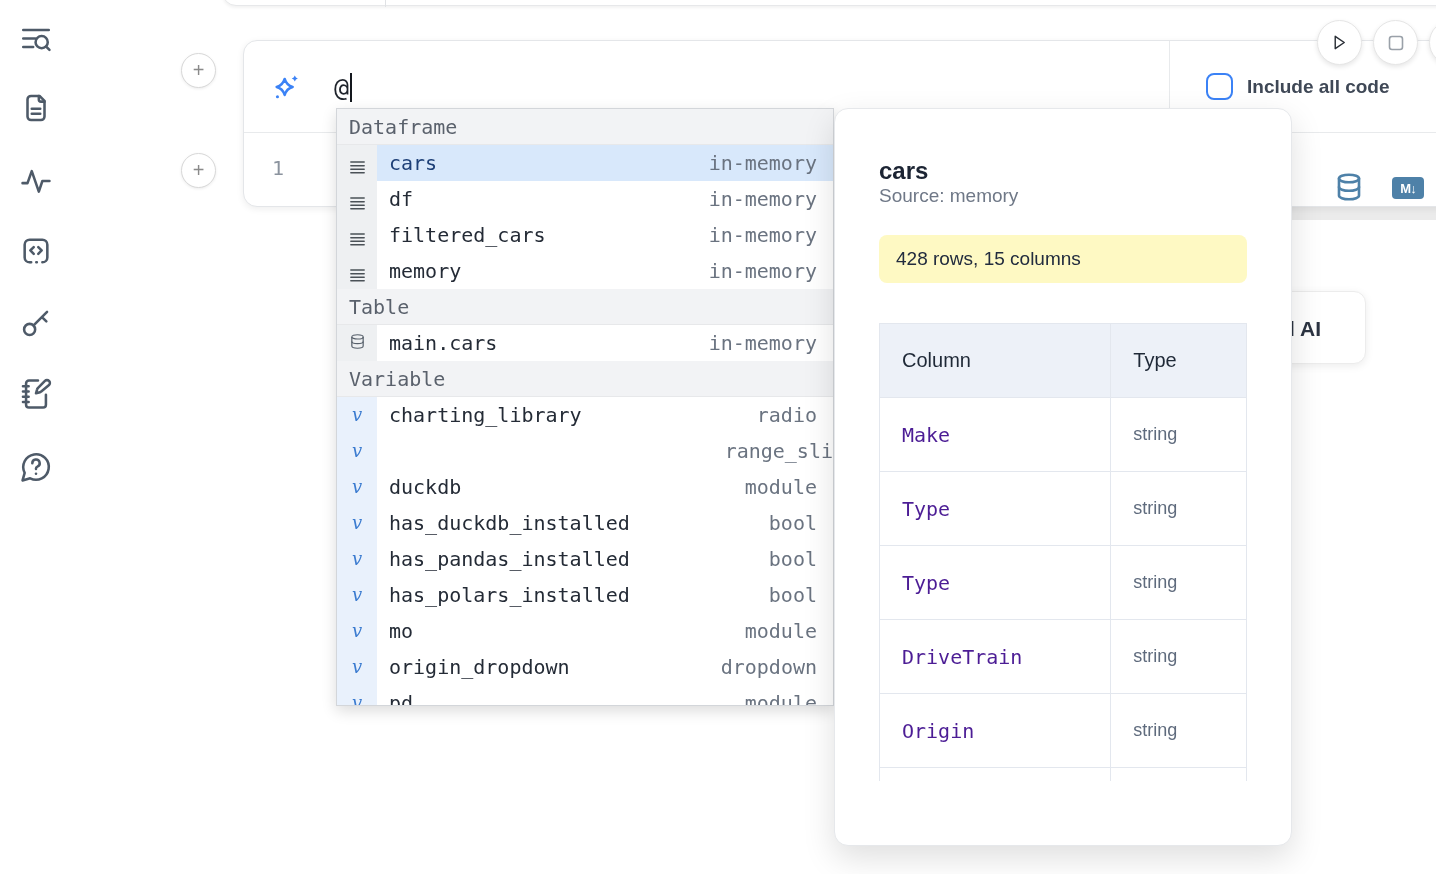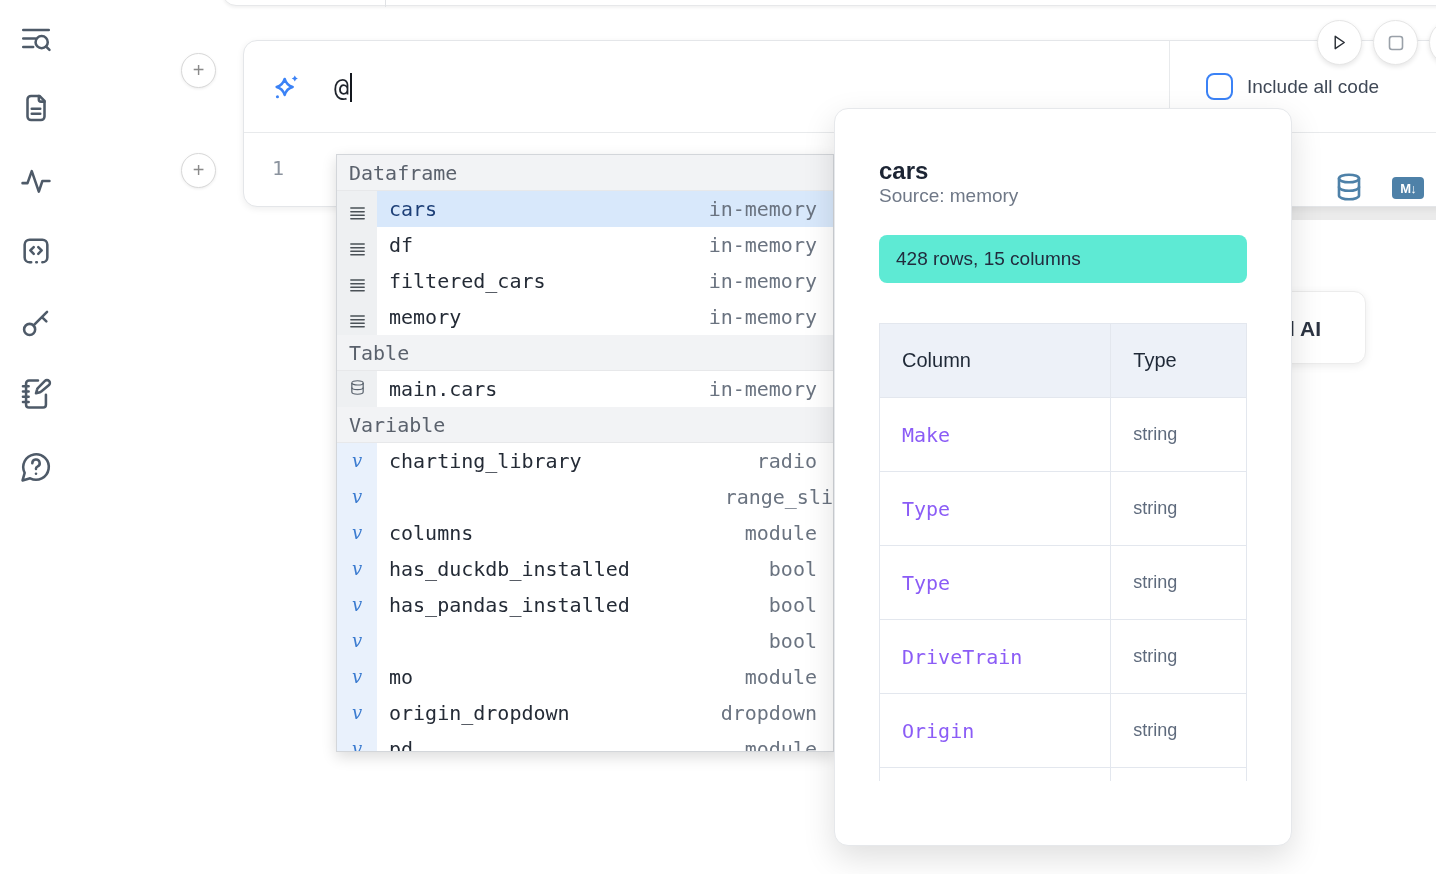--- a/index.html
+++ b/index.html
@@ -24,21 +24,21 @@
   
   .cell-card{position:absolute;left:243px;top:40px;width:1250px;height:167px;background:#fff;
     border:1px solid #e4e6e9;border-radius:14px;box-shadow:0 2px 7px rgba(0,0,0,.07);z-index:2;}
   .ai-row{position:absolute;left:0;top:0;right:0;height:92px;border-bottom:1px solid #e8eaec;}
   .sparkle{position:absolute;left:26px;top:31px;width:32px;height:32px;}
   .prompt{position:absolute;left:90px;top:28px;font-family:"DejaVu Sans Mono",monospace;font-size:25px;color:#1f242c;display:flex;align-items:center;height:36px;cursor:text;}
   .caret{display:inline-block;width:2px;height:29px;background:#14181e;margin-left:1px;}
   .ai-vdivider{position:absolute;left:925px;top:0;width:1px;height:92px;background:#e8eaec;}
   .include-code{position:absolute;left:962px;top:32px;display:flex;align-items:center;gap:14px;cursor:pointer;}
   .checkbox{width:27px;height:27px;border:2.2px solid var(--accent);border-radius:8px;background:#fff;}
-  .include-label{font-size:19px;color:var(--ink-soft);}
+  .include-label{font-size:19px;color:var(--ink-soft);font-weight:bold;}
   .code-row{position:absolute;left:0;top:93px;right:0;bottom:0;}
   .line-no{position:absolute;left:28px;top:22px;font-family:"DejaVu Sans Mono",monospace;font-size:20px;color:#8b939e;}
   .cell-action{position:absolute;background:none;border:none;cursor:pointer;}
   .db-action{left:1090px;top:38px;width:30px;height:30px;}
   .db-action svg{width:30px;height:30px;stroke:var(--steel);stroke-width:2.1;fill:none;stroke-linecap:round;}
   .md-badge{left:1148px;top:43px;width:32px;height:22px;background:var(--steel);color:#fff;border-radius:4px;
     font-size:13px;font-weight:bold;display:flex;align-items:center;justify-content:center;letter-spacing:-1px;}
   .console-band{position:absolute;left:900px;top:207px;width:536px;height:13px;background:#ebebeb;z-index:1;}
 
   
@@ -47,21 +47,21 @@
     display:flex;align-items:center;justify-content:center;cursor:pointer;z-index:3;font-family:"Liberation Sans",sans-serif;}
 
   
   .run-btn{position:absolute;top:20px;width:45px;height:45px;border-radius:50%;background:#fff;
     border:1px solid #e6e6e6;box-shadow:0 2px 5px rgba(0,0,0,.10);display:flex;align-items:center;justify-content:center;cursor:pointer;z-index:6;}
   .run-btn svg{fill:none;stroke-linejoin:round;stroke-linecap:round;}
 
   
   .autocomplete{position:absolute;left:336px;top:108px;width:498px;height:598px;background:#fff;
     border:1px solid #d3d6da;box-shadow:0 5px 14px rgba(0,0,0,.14);overflow:hidden;z-index:4;
-    font-family:"DejaVu Sans Mono",monospace;font-size:20px;margin-top:46px;}
+    font-family:"DejaVu Sans Mono",monospace;font-size:20px;}
   .ac-header{height:36px;background:var(--hdr-bg);color:#5a616c;display:flex;align-items:center;
     padding-left:12px;border-bottom:1px solid #e7e8ea;font-size:20px;}
   .ac-row{display:flex;height:36px;cursor:pointer;}
   .ac-gutter{width:40px;flex:none;display:flex;align-items:center;justify-content:center;background:var(--gutter-gray);}
   .kind-variable .ac-gutter{background:var(--gutter-blue);}
   .ac-main{flex:1;display:flex;align-items:center;padding:0 16px 0 12px;background:#fff;min-width:0;}
   .ac-row.selected .ac-main{background:var(--sel-bg);}
   .ac-name{color:var(--ink);white-space:nowrap;}
   .ac-row.selected .ac-name{color:#1d3f77;}
   .ac-type{margin-left:auto;color:var(--gray-text);white-space:nowrap;overflow:hidden;}
@@ -79,26 +79,26 @@
   .ghost-ai{position:absolute;left:1120px;top:291px;width:246px;height:73px;background:#fff;border:1px solid #ececec;
     border-radius:12px;box-shadow:0 2px 8px rgba(0,0,0,.08);z-index:3;cursor:pointer;}
   .ghost-ai span{position:absolute;right:44px;top:0;height:73px;display:flex;align-items:center;
     font-size:21px;font-weight:600;color:#2c3442;}
 
   
   .preview{position:absolute;left:834px;top:108px;width:458px;height:738px;background:#fff;border:1px solid #e6e8eb;
     border-radius:14px;box-shadow:0 12px 32px rgba(0,0,0,.13);z-index:5;padding:48px 44px 44px 44px;}
   .pv-title{font-size:24px;font-weight:bold;color:#1c2433;}
   .pv-source{margin-top:0;font-size:19px;color:#6f7887;}
-  .pv-pill{margin-top:28px;background:#5eead4;border-radius:8px;padding:13px 17px;font-size:19px;color:#222c3e;}
+  .pv-pill{margin-top:28px;background:#fef9c3;border-radius:8px;padding:13px 17px;font-size:19px;color:#222c3e;}
   .pv-table-wrap{margin-top:40px;height:458px;overflow:hidden;}
   .pv-table{width:100%;border-collapse:collapse;}
   .pv-table th,.pv-table td{border:1px solid #e3e7ee;text-align:left;height:74px;padding-left:22px;font-weight:normal;}
   .pv-table th{background:#edf1f8;font-size:20px;color:#1f2937;}
-  .pv-table td.col-name{font-family:"DejaVu Sans Mono",monospace;font-size:20px;color:#8b5cf6;}
+  .pv-table td.col-name{font-family:"DejaVu Sans Mono",monospace;font-size:20px;color:#4c1d95;}
   .pv-table td.col-type{font-size:18px;color:#5f6b7d;}
   .pv-table col.c1{width:233px;} .pv-table col.c2{width:137px;}
 </style>
 </head>
 <body>
 
 <div class="stage">
 
   <nav class="sidebar">
     <button class="side-btn" style="top:23px">
@@ -294,21 +294,21 @@
     <span class="ac-main">
       <span class="ac-type clip">range_sli</span>
     </span>
   </div>
       <div class="ac-row kind-variable">
     <span class="ac-gutter">
 
       <span class="ic-var var-v">v</span>
     </span>
     <span class="ac-main">
-      <span class="ac-name">columns</span>
+      <span class="ac-name">duckdb</span>
       <span class="ac-type">module</span>
     </span>
   </div>
       <div class="ac-row kind-variable">
     <span class="ac-gutter">
 
       <span class="ic-var var-v">v</span>
     </span>
     <span class="ac-main">
       <span class="ac-name">has_duckdb_installed</span>
@@ -324,20 +324,21 @@
       <span class="ac-name">has_pandas_installed</span>
       <span class="ac-type">bool</span>
     </span>
   </div>
       <div class="ac-row kind-variable">
     <span class="ac-gutter">
 
       <span class="ic-var var-v">v</span>
     </span>
     <span class="ac-main">
+      <span class="ac-name">has_polars_installed</span>
       <span class="ac-type">bool</span>
     </span>
   </div>
       <div class="ac-row kind-variable">
     <span class="ac-gutter">
 
       <span class="ic-var var-v">v</span>
     </span>
     <span class="ac-main">
       <span class="ac-name">mo</span>

